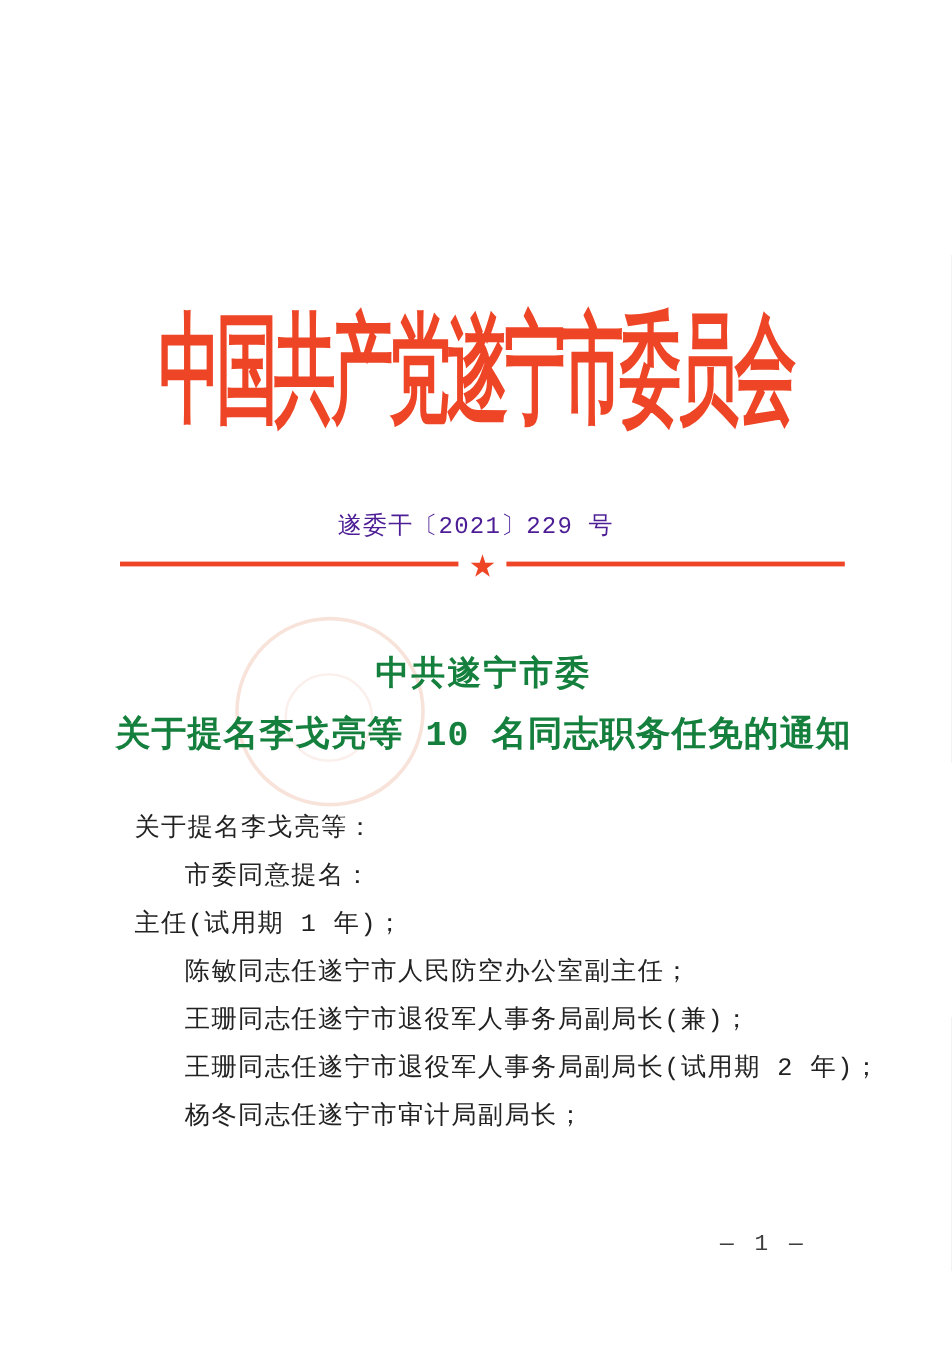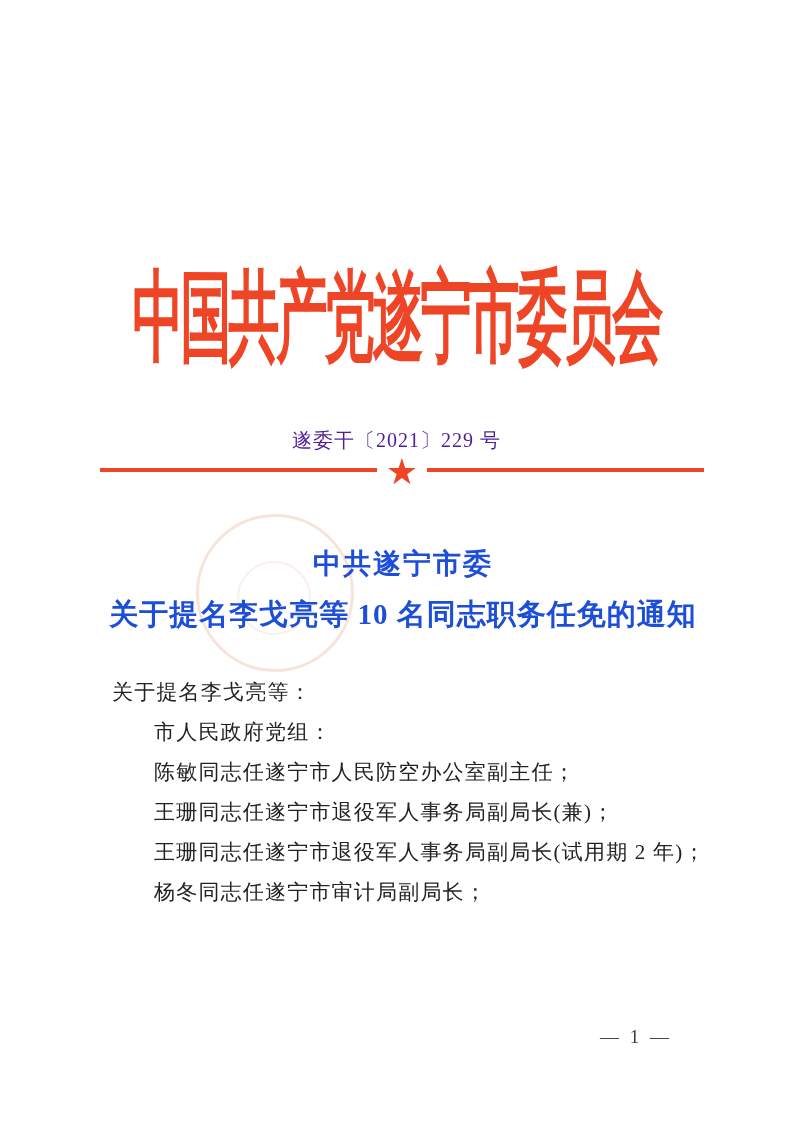--- a/index.html
+++ b/index.html
@@ -2,21 +2,21 @@
 <html style="--accent: #ee4526;"><head>
 <meta charset="utf-8">
 <style>
   html,body{margin:0;padding:0;background:#e9e9e9;}
   .page{
     position:relative;
     width:793px;height:1122px;
     margin:0 auto;
     background:#ffffff;
     overflow:hidden;
-    font-family:Liberation Serif, serif;
+    font-family:Liberation Mono, monospace;
     color:#1c1c1c;
   }
   
   .org-title{
     position:absolute;left:0;right:0;top:292px;
     text-align:center;
     font-size:51px;line-height:52px;
     font-weight:900;
     letter-spacing:-3px;
     color:var(--accent,#ee4526);
@@ -54,21 +54,21 @@
   }
   .seal .inner{
     position:absolute;left:38px;top:44px;width:70px;height:70px;
     border:2px solid rgba(224,126,90,0.12);
     border-radius:50%;
   }
   .notice-title{
     position:absolute;left:0;right:0;
     text-align:center;
     font-weight:bold;
-    color:#1d4ed8;
+    color:#15803d;
     white-space:nowrap;
     padding-left:13px;
   }
   .notice-title.line1{top:549px;font-size:28px;line-height:30px;letter-spacing:2px;}
   .notice-title.line2{top:597px;font-size:29px;line-height:34px;letter-spacing:1px;}
   .body-block{
     position:absolute;left:112px;top:672px;width:583px;
     font-size:21px;line-height:40px;
     letter-spacing:1.2px;
     color:#222;
@@ -105,21 +105,22 @@
 
   <div class="seal">
     <div class="inner"></div>
   </div>
 
   <div class="notice-title line1">中共遂宁市委</div>
   <div class="notice-title line2">关于提名李戈亮等 10 名同志职务任免的通知</div>
 
   <div class="body-block">
     <div class="body-line">关于提名李戈亮等：</div>
-    <div class="body-line indent">市人民政府党组：</div>
+    <div class="body-line indent">市委同意提名：</div>
+    <div class="body-line">主任(试用期 1 年)；</div>
     <div class="body-line indent">陈敏同志任遂宁市人民防空办公室副主任；</div>
     <div class="body-line indent">王珊同志任遂宁市退役军人事务局副局长(兼)；</div>
     <div class="body-line indent">王珊同志任遂宁市退役军人事务局副局长(试用期 2 年)；</div>
     <div class="body-line indent">杨冬同志任遂宁市审计局副局长；</div>
   </div>
 
   <div class="page-number">— 1 —</div>
 
 </div>
 

